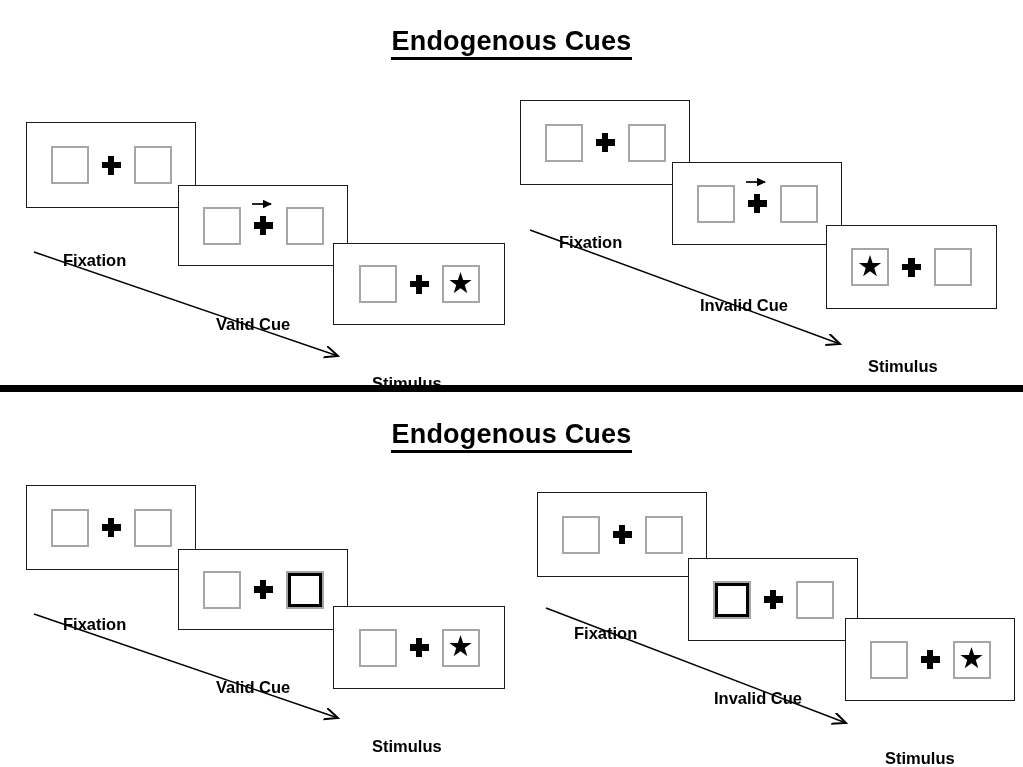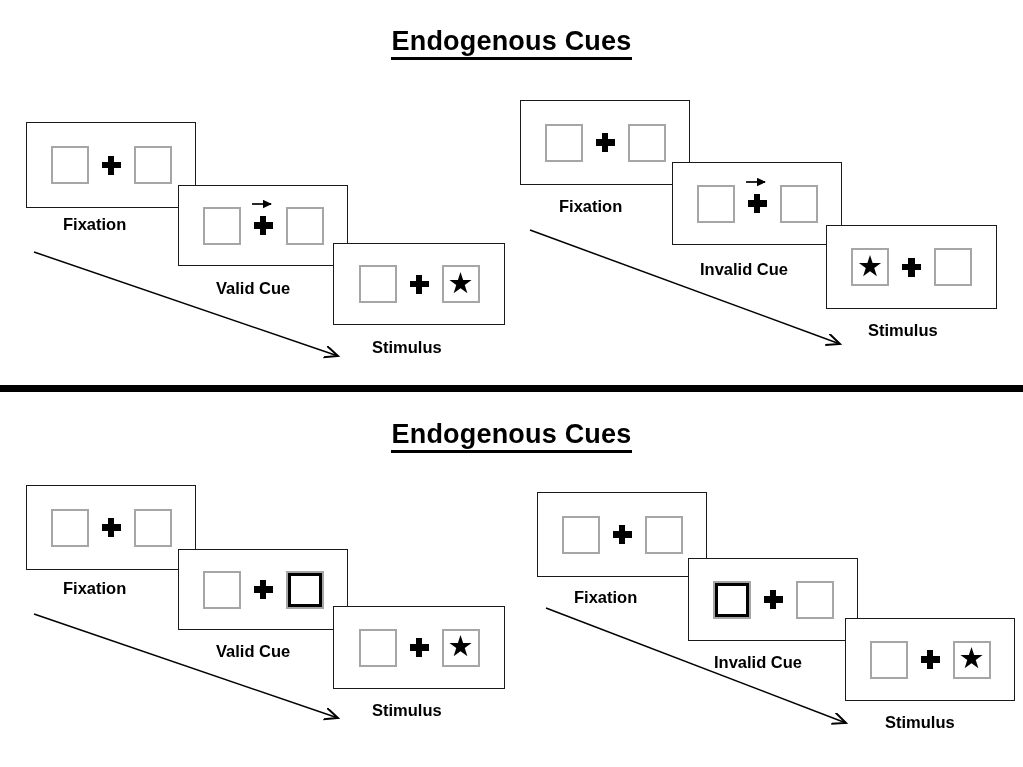--- a/index.html
+++ b/index.html
@@ -120,20 +120,21 @@
     pointer-events: none;
   }
 
   
   .caption {
     position: absolute;
     font-size: 16.5px;
     font-weight: bold;
     white-space: nowrap;
     color: #000;
+    margin-top: 36px;
   }
 
   
   .flow-arrow {
     position: absolute;
     pointer-events: none;
   }
 </style>
 </head>
 <body>

